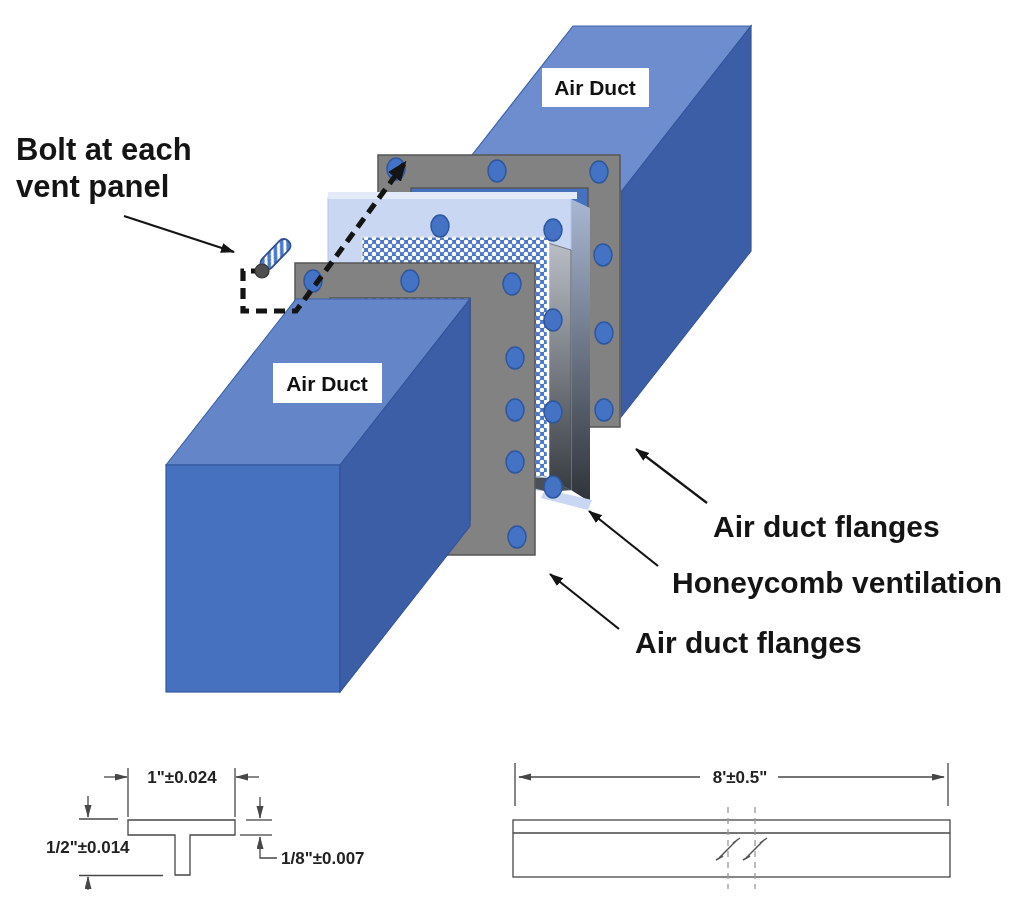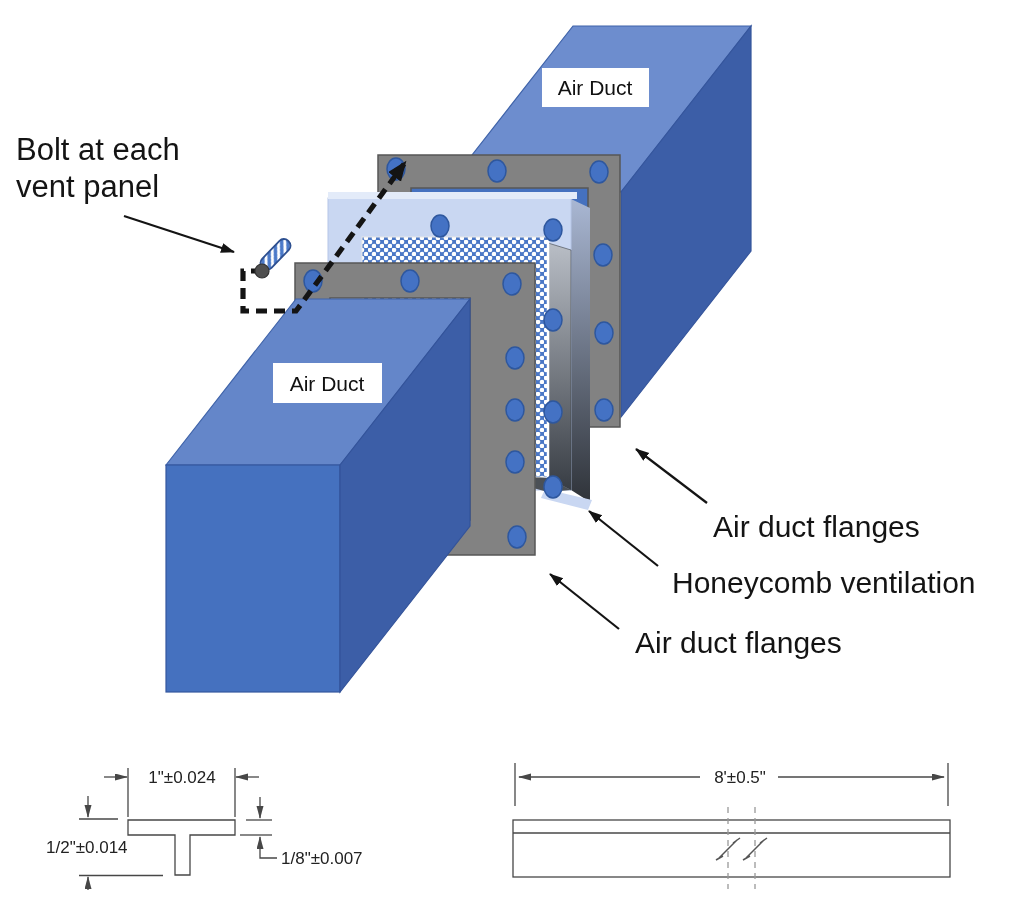--- a/index.html
+++ b/index.html
@@ -1,16 +1,16 @@
 <!DOCTYPE html>
 <html><head>
 <meta charset="utf-8">
 <style>
   html,body{margin:0;padding:0;background:#ffffff;}
-  .stage{position:relative;width:1024px;height:924px;background:#ffffff;overflow:hidden;}
+  .stage{position:relative;width:1024px;height:924px;background:#ffffff;overflow:hidden;font-weight:bold;}
   svg text{font-family:"Liberation Sans","DejaVu Sans",sans-serif;}
   .note-text{font-size:31px;fill:#141414;}
   .callout-text{font-size:30px;fill:#141414;}
   .duct-label-text{font-size:21px;fill:#111111;}
   .dim-text{font-size:17px;fill:#222222;}
   .bolt-hole{fill:#4472c4;stroke:#2e579e;stroke-width:1.5;}
   .thinline{stroke:#474747;stroke-width:1.3;fill:none;}
   .leader{stroke:#141414;stroke-width:2.2;fill:none;}
 </style>
 </head>

